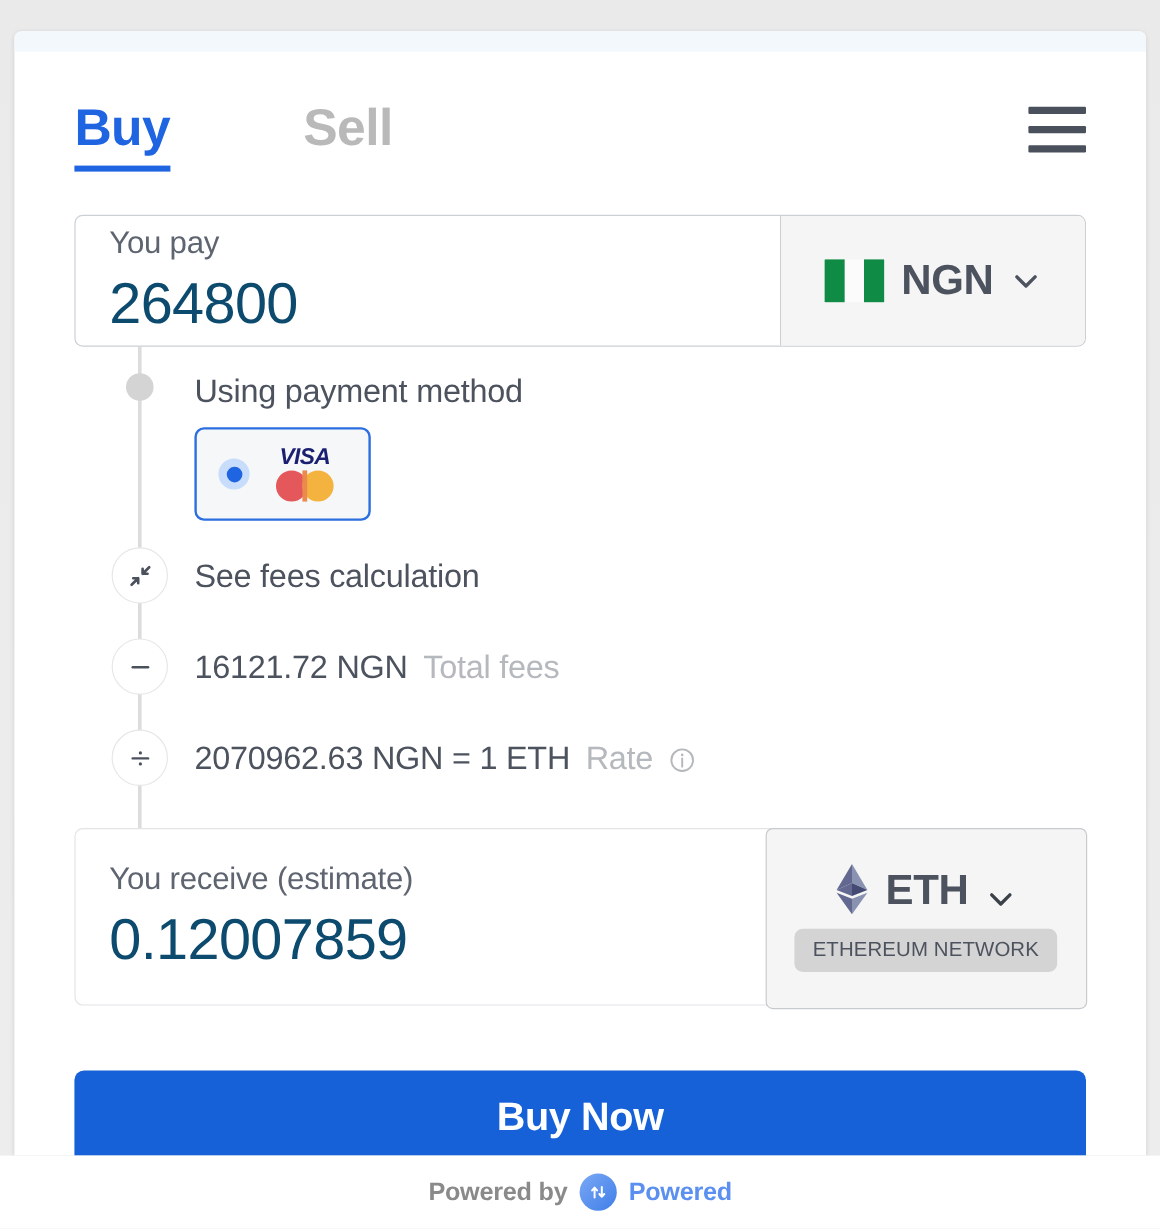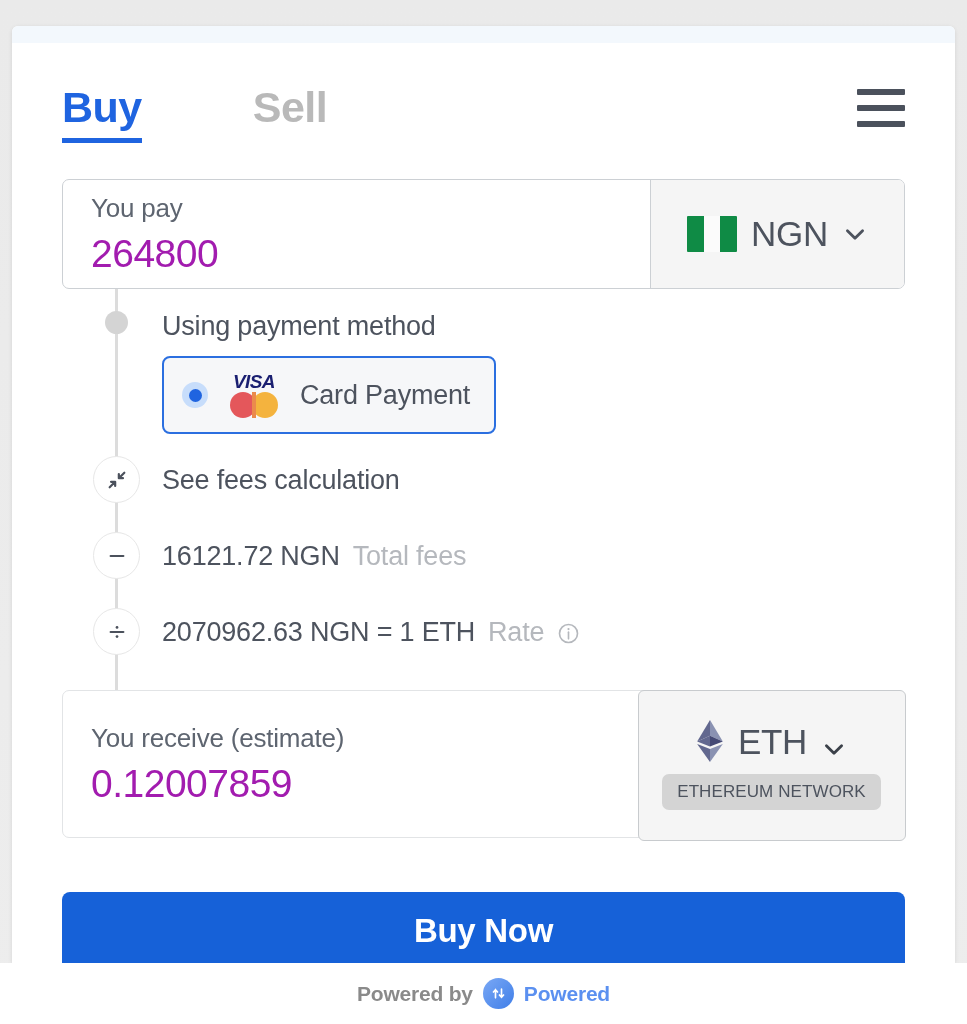--- a/index.html
+++ b/index.html
@@ -133,22 +133,22 @@
     flex-direction: column;
     justify-content: center;
   }
   .amount-label {
     font-size: 26px;
     color: #5e6570;
     margin-bottom: 8px;
     letter-spacing: -0.2px;
   }
   .amount-value {
-    font-size: 39px;
-    color: #a21caf;
+    font-size: 48px;
+    color: #0c4a6e;
     letter-spacing: -0.5px;
   }
   .currency-panel {
     width: 254px;
     background: #f5f5f5;
     border-left: 1.5px solid #ccd0d4;
     border-radius: 0 6px 6px 0;
     display: flex;
     align-items: center;
     justify-content: center;
@@ -162,20 +162,21 @@
     border-radius: 1px;
     overflow: hidden;
   }
   .flag-ng i { display: block; height: 100%; }
   .flag-ng .g { width: 33.34%; background: #0f8b45; }
   .flag-ng .w { width: 33.32%; background: #fbfbfb; }
   .ccy-code {
     font-size: 35px;
     color: #4d535e;
     letter-spacing: -0.3px;
+    font-weight: bold;
   }
   .chev {
     width: 26px; height: 26px;
     flex-shrink: 0;
   }
 
   
   .timeline {
     position: relative;
     padding-left: 0;
@@ -411,21 +412,20 @@
               <i></i>
             </span>
           <span class="card-logos">
             <span class="visa-txt">VISA</span>
             <span class="mc">
               <span class="c c1"></span>
                 <span class="c c2"></span>
                 <span class="ov"></span>
             </span>
           </span>
-          <span class="paym-label">Card Payment</span>
         </div>
       </div>
 
       <div class="tl-row row-fees">
         <span class="tl-circle" style="top:14px;">
           <svg class="icon-sm" viewBox="0 0 24 24" width="22" height="22">
             <path d="M4 20l6-6M10 14H5.5M10 14v4.5" fill="none" stroke="#4b515c" stroke-width="2.4" stroke-linecap="round" stroke-linejoin="round"></path>
             <path d="M20 4l-6 6M14 10h4.5M14 10V5.5" fill="none" stroke="#4b515c" stroke-width="2.4" stroke-linecap="round" stroke-linejoin="round"></path>
           </svg>
         </span>

